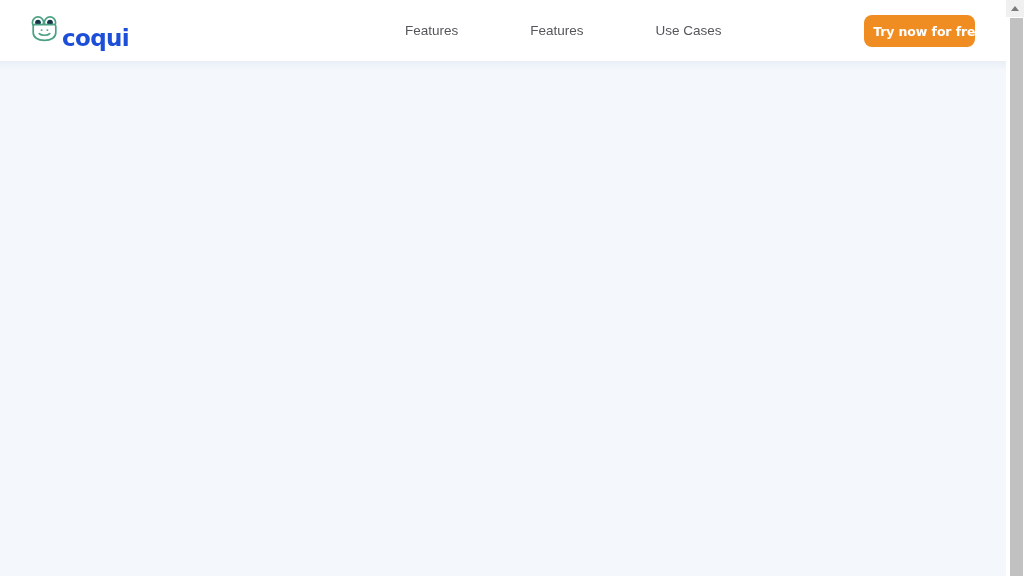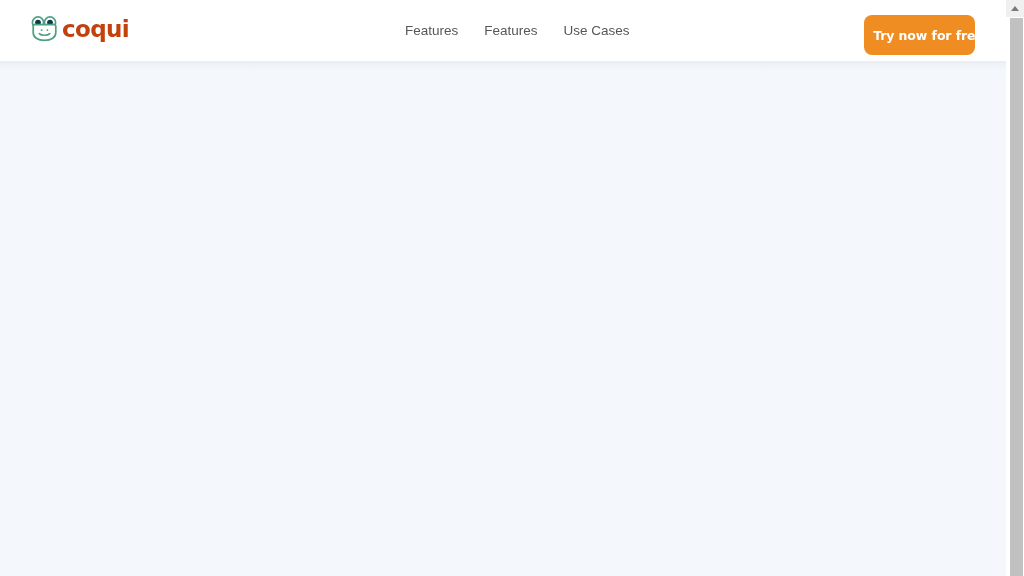--- a/index.html
+++ b/index.html
@@ -72,52 +72,52 @@
     height: 27px;
     display: block;
     flex: 0 0 auto;
   }
 
   .logo-text {
     font-family: "DejaVu Sans", sans-serif;
     font-size: 23px;
     font-weight: bold;
     letter-spacing: -0.6px;
-    color: #c2410c;
+    color: #1d4ed8;
     line-height: 1;
     position: relative;
-    top: 1px;
+    top: 10px;
   }
 
   
   .main-nav {
     position: absolute;
     left: 405px;
     top: 0;
     height: 61px;
     display: flex;
     align-items: center;
-    gap: 26px;
+    gap: 72px;
   }
 
   .nav-link {
     font-size: 13.5px;
     color: #55565a;
     text-decoration: none;
     white-space: nowrap;
     line-height: 1;
   }
 
   
   .cta-button {
     position: absolute;
     left: 864px;
     top: 15px;
     width: 111px;
-    height: 40px;
+    height: 32px;
     background: #ef8d22;
     color: #ffffff;
     border: none;
     border-radius: 8px;
     font-family: "DejaVu Sans", sans-serif;
     font-size: 12.5px;
     font-weight: bold;
     letter-spacing: -0.1px;
     cursor: pointer;
     display: flex;

